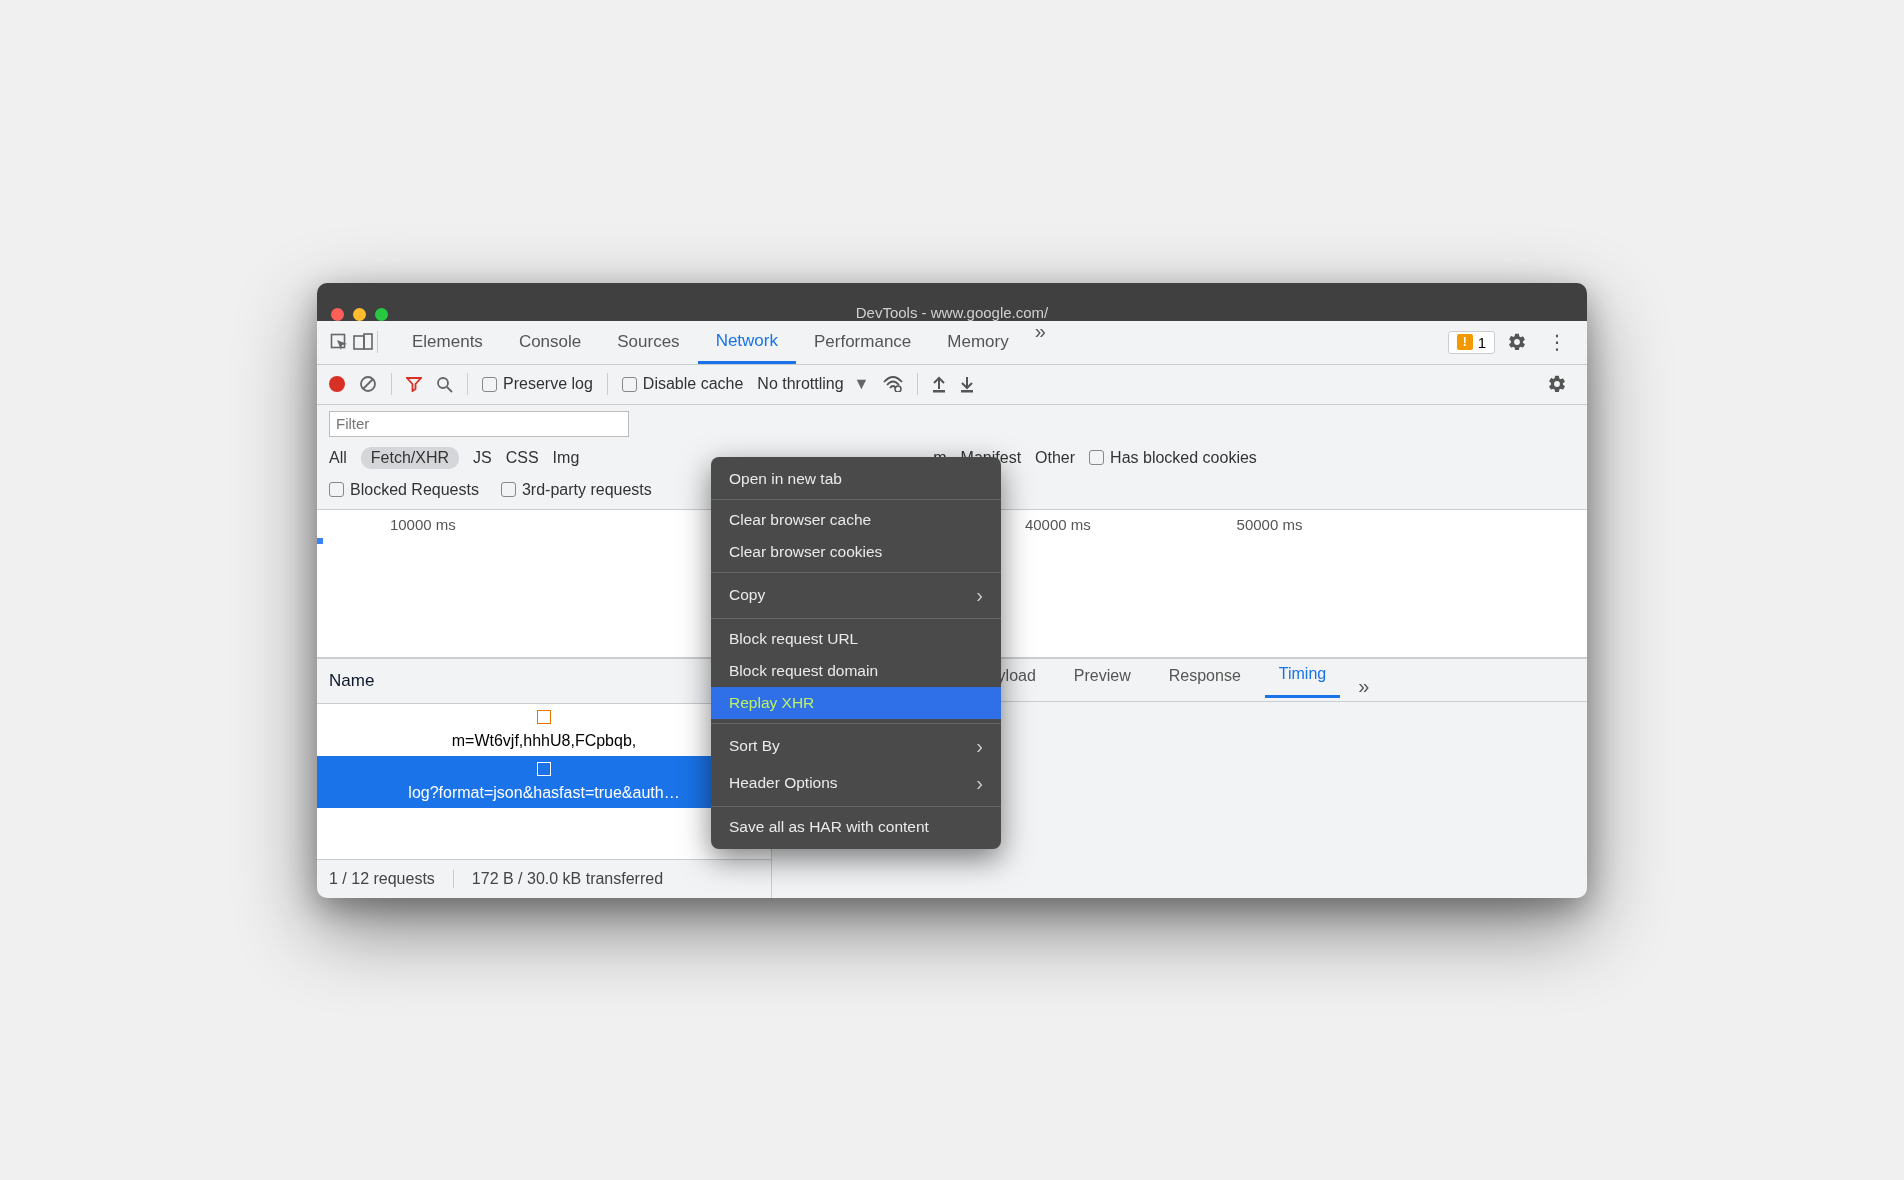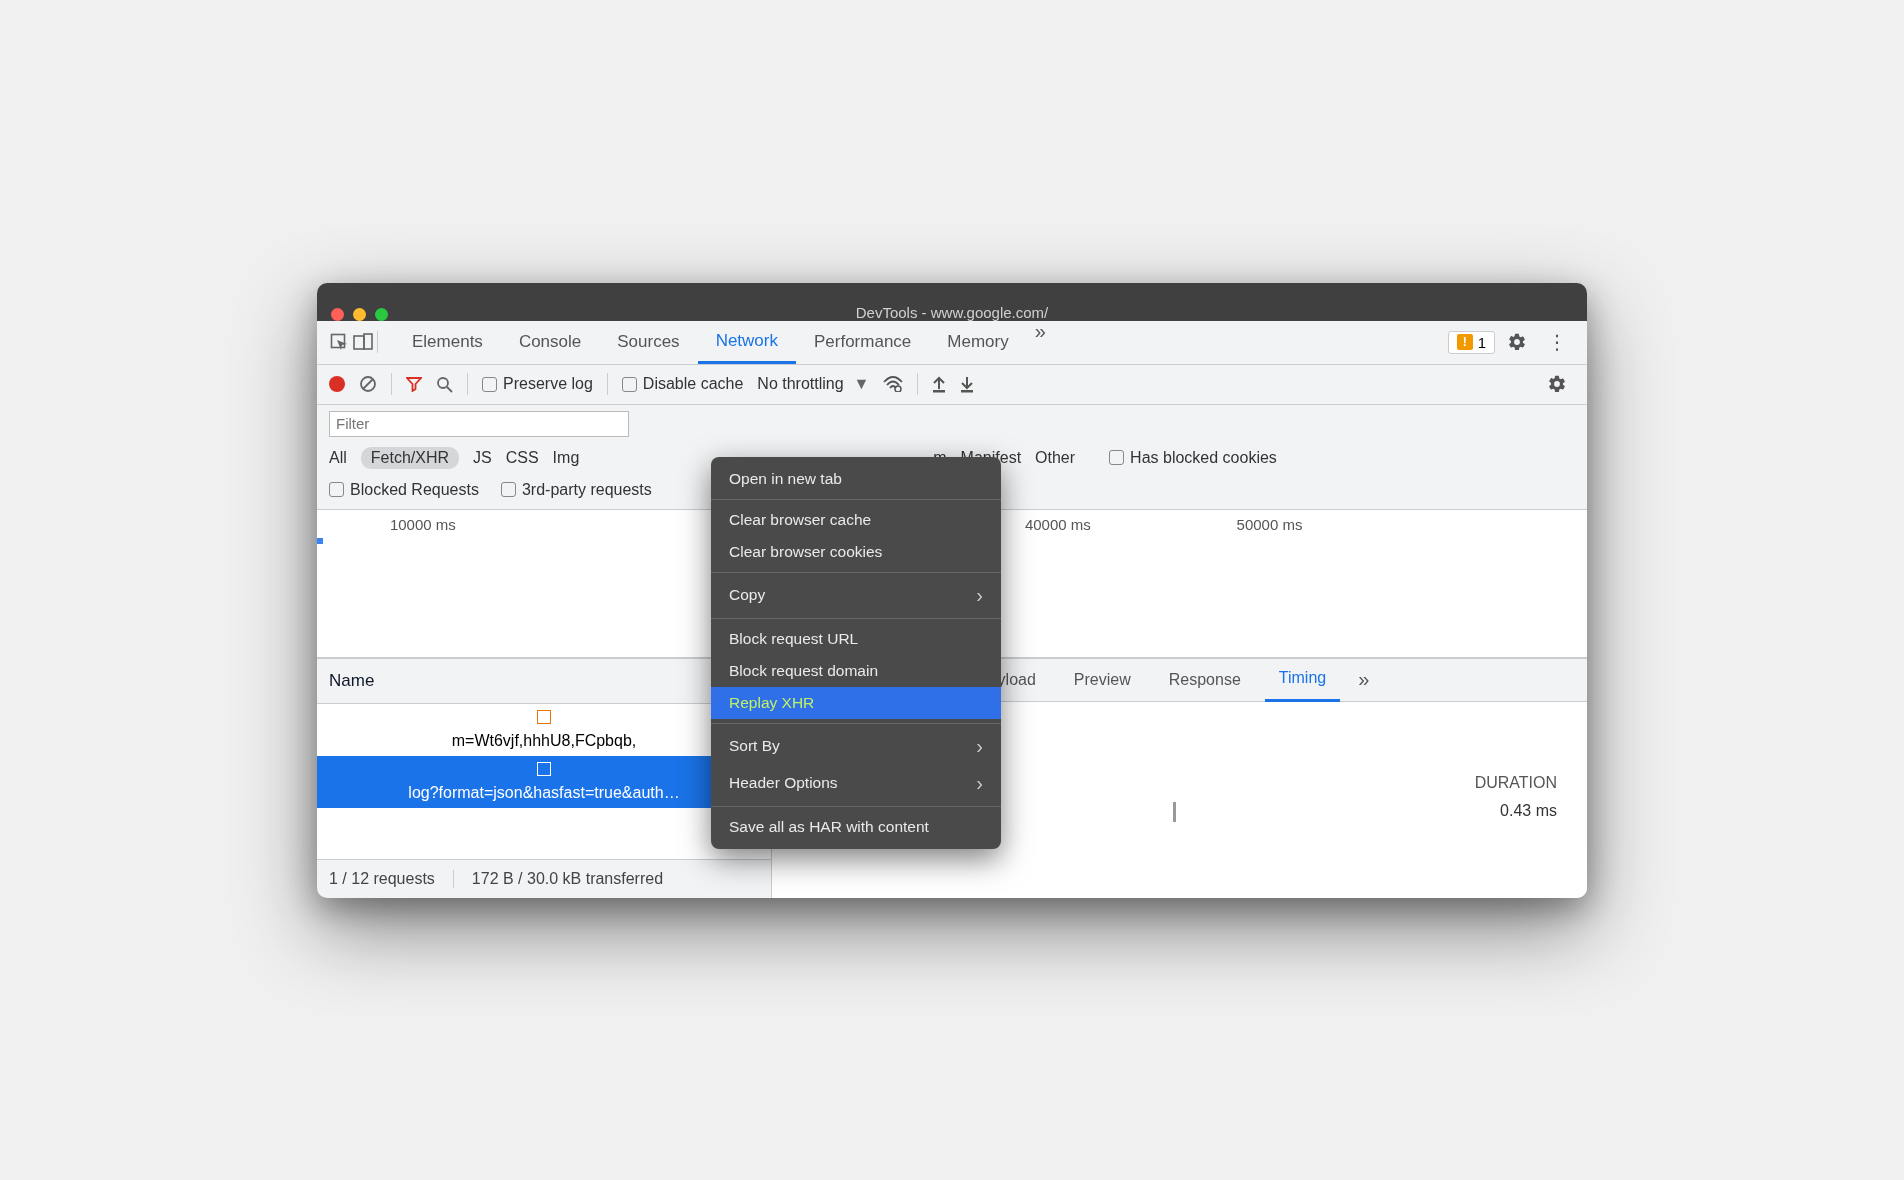--- a/index.html
+++ b/index.html
@@ -86,21 +86,21 @@
 .left-panel { width: 455px; border-right: 1px solid #c9ccd0; display:flex; flex-direction:column; }
 .name-hdr { padding: 12px 12px; font-size:17px; color:#0f172a; background:#f1f3f4; border-bottom: 1px solid #c9ccd0; border-top:1px solid #c9ccd0;}
 .req { display:flex; align-items:center; gap:8px; padding: 6px 10px; font-size:16px; cursor:pointer;flex-direction:column; }
 .req .file-icon { width:14px; height:14px; border:1.6px solid #e37400; }
 .req .file-icon.blue { border-color:#fff; background:transparent; }
 .req.sel { background:#1a73e8; color:#fff; }
 .req-list { flex:1; background:#fff; }
 .status-line { border-top:1px solid #c9ccd0; display:flex; align-items:center; gap:18px; padding:10px 12px; font-size:16px; color:#444; }
 .status-line .vsep { width:1px; height:18px; background:#ccc; }
 .right-panel { flex:1; display:flex; flex-direction:column; }
-.detail-tabs { display:flex; align-items:center; height:44px; padding: 17px 6px; gap: 10px; background:#f1f3f4; border-bottom:1px solid #c9ccd0; border-top:1px solid #c9ccd0;}
+.detail-tabs { display:flex; align-items:flex-end; height:44px; padding: 3px 6px; gap: 10px; background:#f1f3f4; border-bottom:1px solid #c9ccd0; border-top:1px solid #c9ccd0;}
 .dtab { padding: 0 14px; height:44px; display:flex; align-items:center; color:#555; font-size:16px; cursor:pointer; }
 .dtab.active { color:#1a73e8; border-bottom: 3px solid #1a73e8; }
 .detail-body { padding: 12px 30px; background:#fff; flex:1; font-size:16px; color:#333; }
 .detail-body .row { display:flex; justify-content:space-between; padding:4px 0; }
 .sect-hdr { display:flex; justify-content:space-between; color:#555; margin-top:14px; margin-bottom:6px; }
 .qbar { display:inline-block; width:3px; height:20px; background:#999; vertical-align:middle; margin-right:10px; }
 
 
 .context-menu {
   position:absolute; top: 174px; left: 394px; width: 290px;
@@ -234,21 +234,21 @@
     <input class="filter-input" placeholder="Filter" style="">
     <div class="filter-types">
       <span class="ft">All</span>
       <span class="ft active">Fetch/XHR</span>
       <span class="ft">JS</span>
       <span class="ft">CSS</span>
       <span class="ft">Img</span>
       <span class="ft" style="margin-left:340px">m</span>
       <span class="ft">Manifest</span>
       <span class="ft">Other</span>
-      <label class="check-label" style="margin-left:20px">
+      <label class="check-label" style="">
         <span class="check-box"></span>
         <span>Has blocked cookies</span>
       </label>
     </div>
     <div class="filter-row2">
       <label class="check-label">
         <span class="check-box"></span>
         <span>Blocked Requests</span>
       </label>
       <label class="check-label">
@@ -291,35 +291,20 @@
     </div>
 
     <div class="right-panel">
       <div class="detail-tabs">
         <div class="dtab" style="padding-left:200px">Payload</div>
         <div class="dtab">Preview</div>
         <div class="dtab">Response</div>
         <div class="dtab active">Timing</div>
         <div class="more">»</div>
       </div>
-      <div class="detail-body">
-        <div style="margin-top:4px">Queued at 259.00 ms</div>
-        <div style="margin-top:6px">Started at 259.43 ms</div>
-        <div class="sect-hdr">
-          <span>Resource Scheduling</span>
-          <span>DURATION</span>
-        </div>
-        <div class="row">
-          <span style="padding-left:20px">Queueing</span>
-          <span>
-            <span class="qbar" style="margin-right:320px"></span>
-            <span>0.43 ms</span>
-          </span>
-        </div>
-      </div>
     </div>
   </div>
 
 </div>
 
 <div class="context-menu">
   <div class="ctx-item">
         <span>Open in new tab</span>
       </div>
   <div class="ctx-sep"></div>

